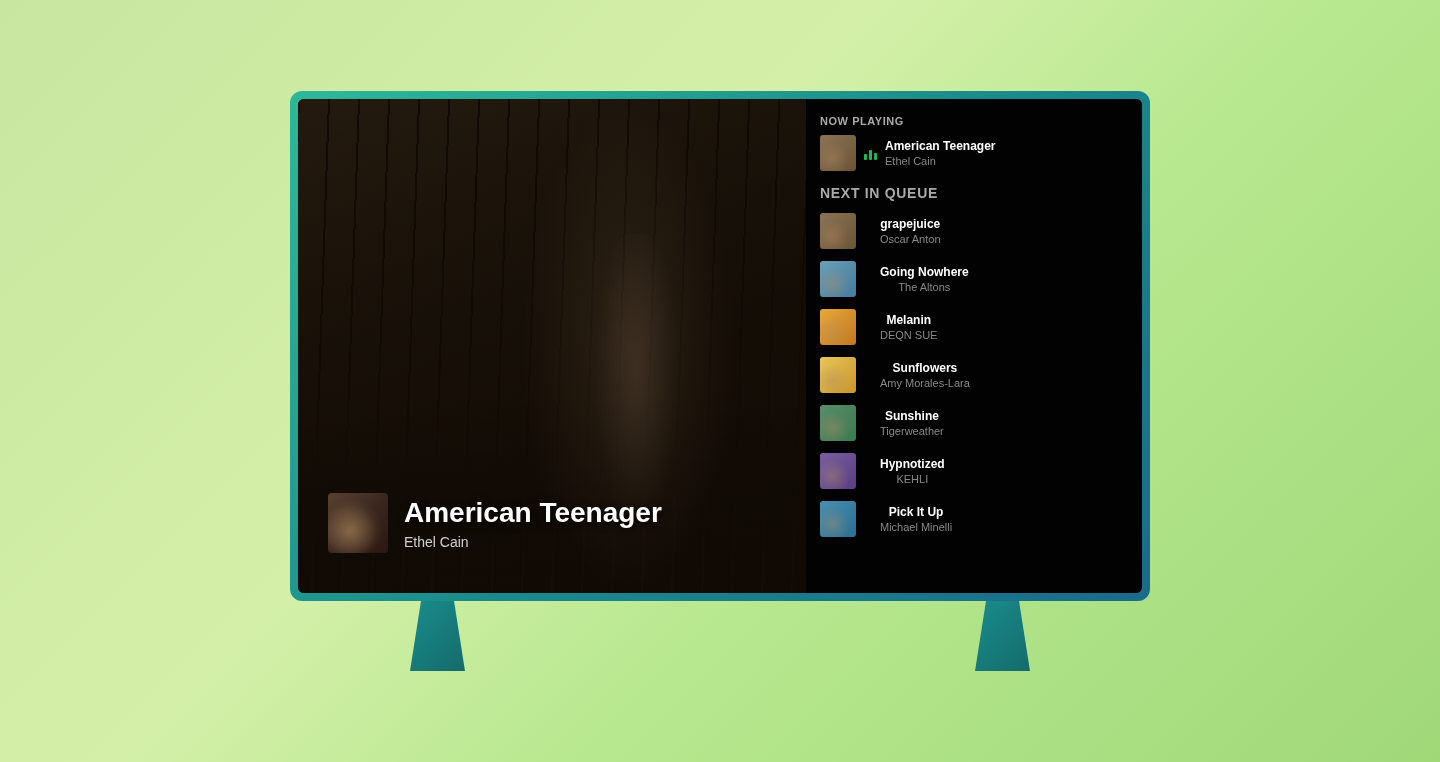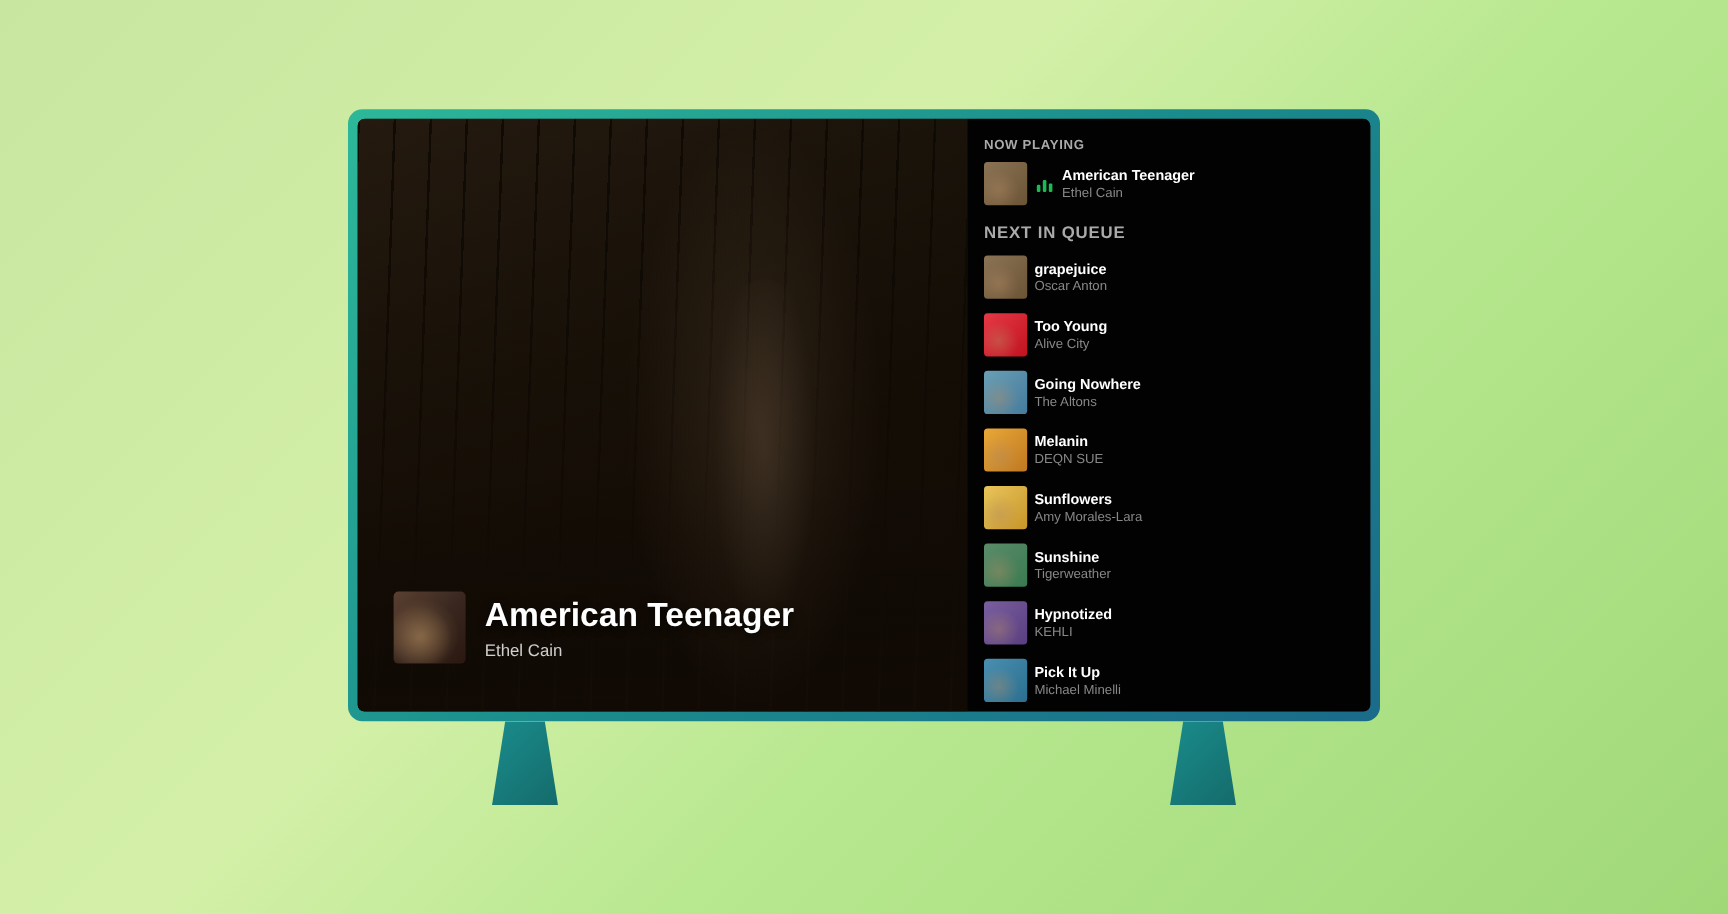--- a/index.html
+++ b/index.html
@@ -175,23 +175,24 @@
       font-weight: 700;
       color: #aaa;
       text-transform: uppercase;
       letter-spacing: 0.05em;
       margin-bottom: 8px;
     }
 
     .queue-item {
       display: flex;
       align-items: center;
-      gap: 6px;
+      gap: 24px;
       padding: 4px 0;
       margin-bottom: 4px;
+      text-align: center;
     }
 
     
     .thumb-grapejuice { background: linear-gradient(135deg, #8B7355, #6B5335); }
     .thumb-tooyoung { background: linear-gradient(135deg, #e63946, #c1121f); }
     .thumb-goingnowhere { background: linear-gradient(135deg, #6a9fb5, #457b9d); }
     .thumb-melanin { background: linear-gradient(135deg, #e8a838, #c07820); }
     .thumb-sunflowers { background: linear-gradient(135deg, #e8c55a, #c8952a); }
     .thumb-sunshine { background: linear-gradient(135deg, #5b8c6a, #3a7a50); }
     .thumb-hypnotized { background: linear-gradient(135deg, #7a5fa0, #5a3f80); }
@@ -301,29 +302,20 @@
             <div class="queue-item">
       <div class="queue-thumb thumb-grapejuice">
         <div class="mini-art-detail"></div>
       </div>
       <div class="track-text">
         <div class="track-name">grapejuice</div>
         <div class="track-artist">Oscar Anton</div>
       </div>
     </div>
             <div class="queue-item">
-      <div class="queue-thumb thumb-tooyoung">
-        <div class="mini-art-detail"></div>
-      </div>
-      <div class="track-text">
-        <div class="track-name">Too Young</div>
-        <div class="track-artist">Alive City</div>
-      </div>
-    </div>
-            <div class="queue-item">
       <div class="queue-thumb thumb-goingnowhere">
         <div class="mini-art-detail"></div>
       </div>
       <div class="track-text">
         <div class="track-name">Going Nowhere</div>
         <div class="track-artist">The Altons</div>
       </div>
     </div>
             <div class="queue-item">
       <div class="queue-thumb thumb-melanin">

